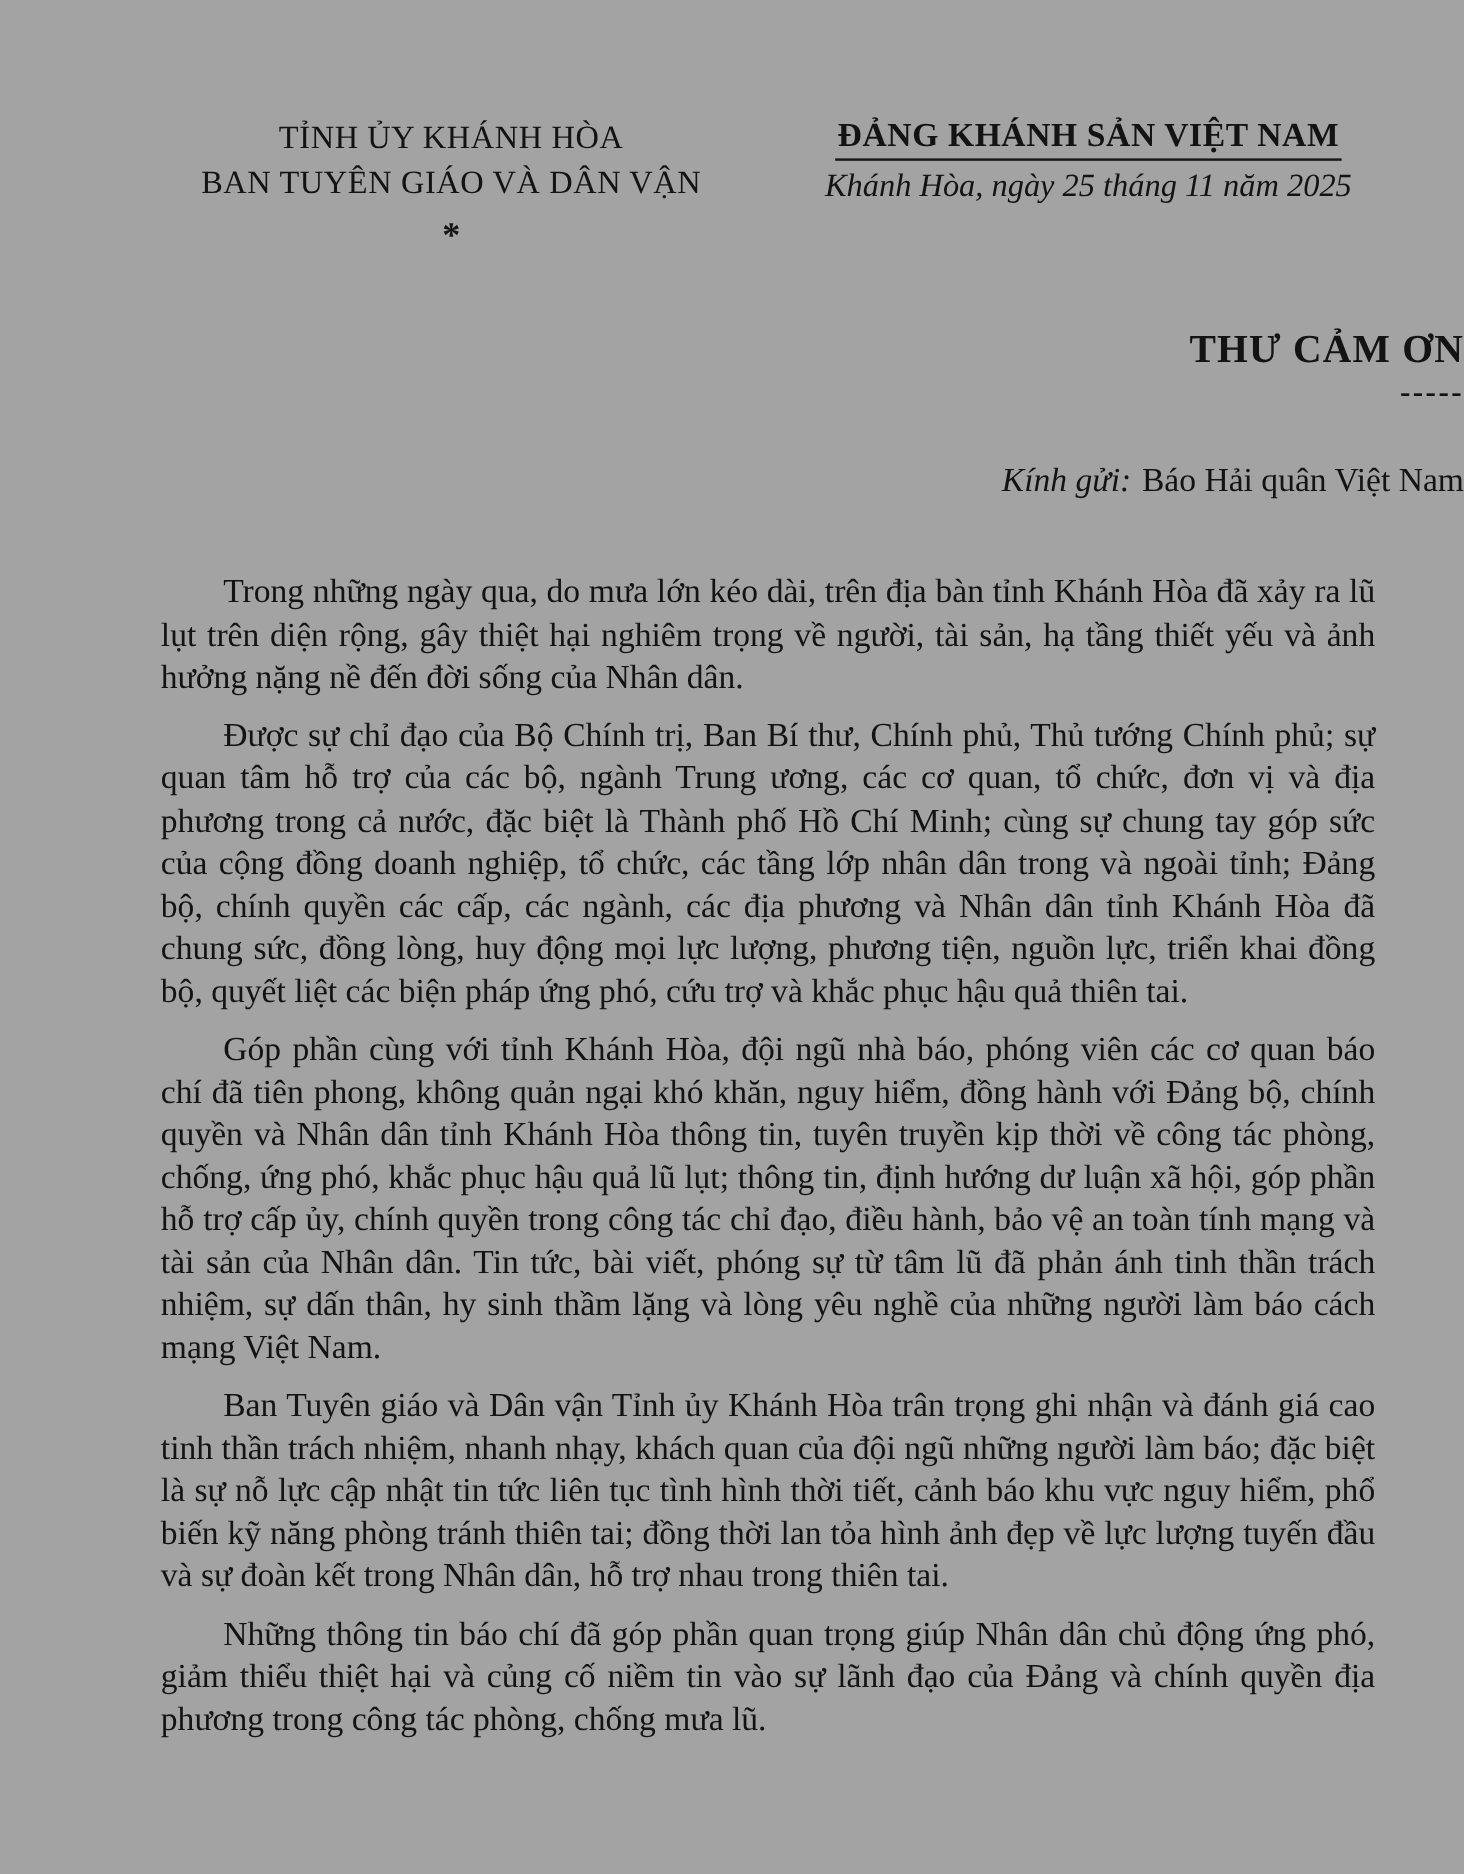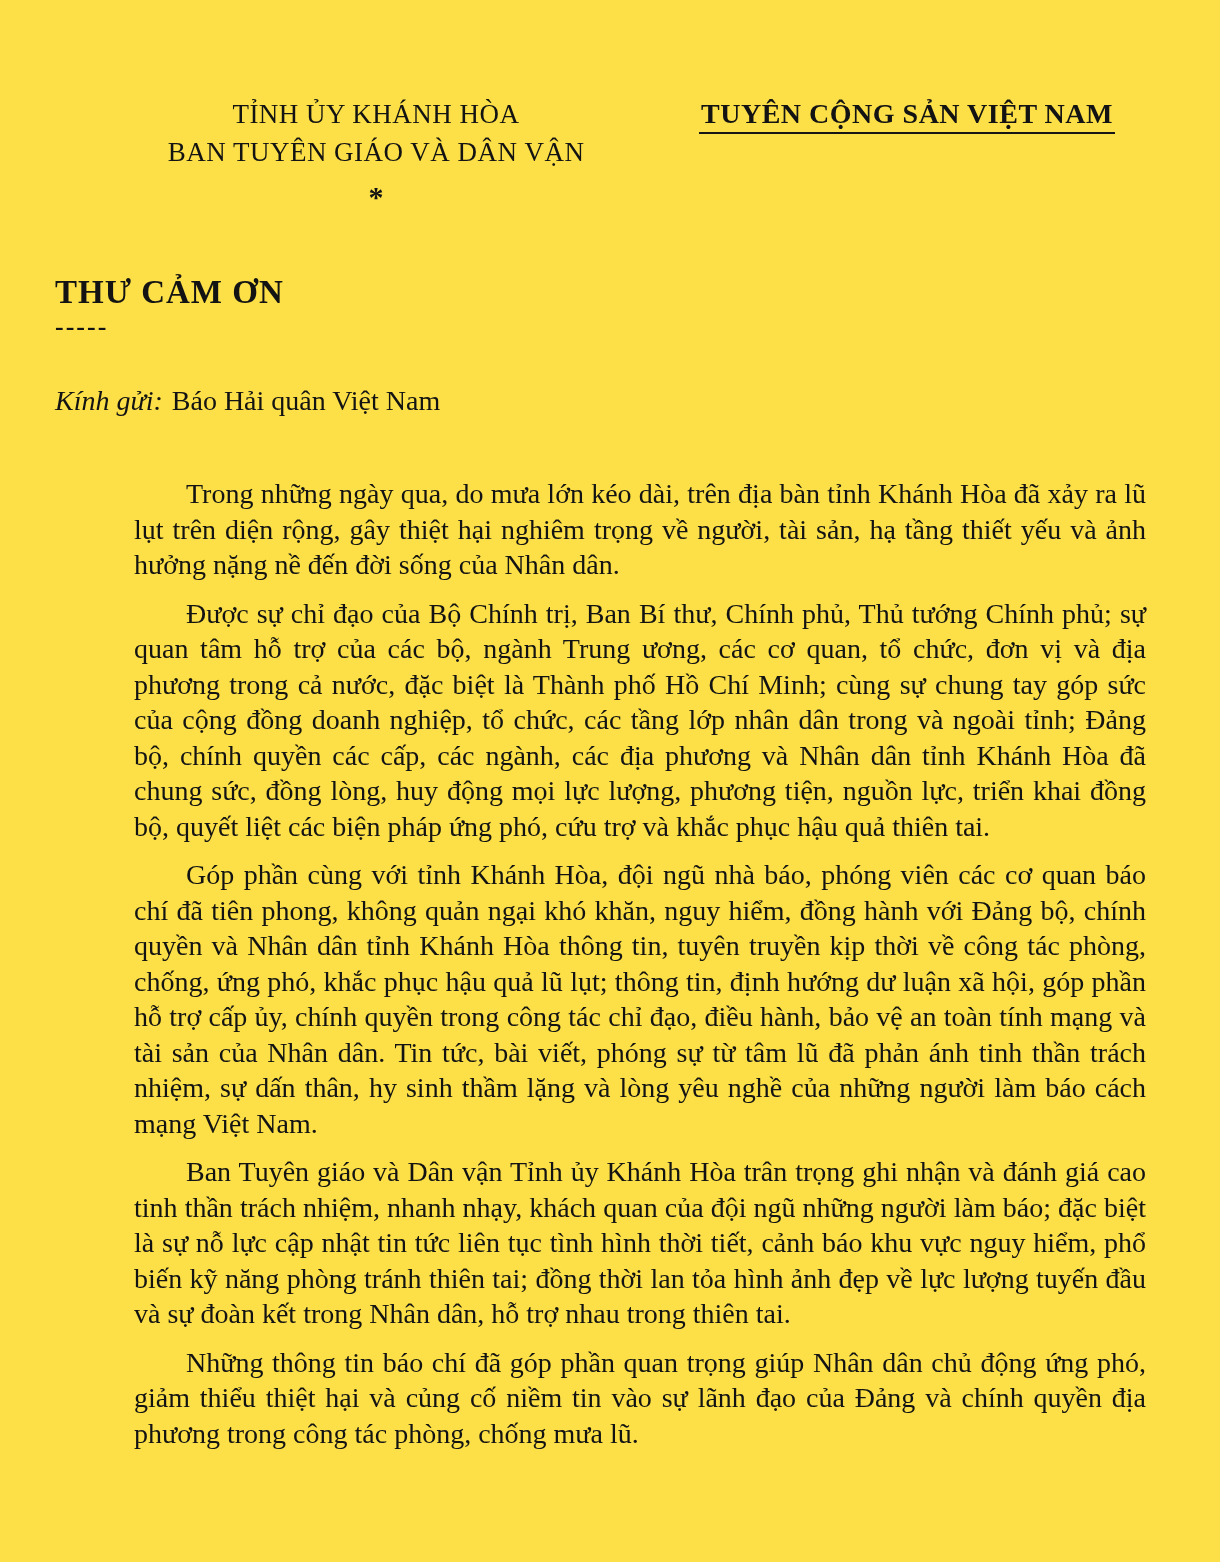--- a/index.html
+++ b/index.html
@@ -4,21 +4,21 @@
 <style>
   html, body {
     margin: 0;
     padding: 0;
     background: #ffffff;
   }
   .page {
     position: relative;
     width: 1220px;
     height: 1562px;
-    background: #fde047;
+    background: #a3a3a3;
     color: #131313;
     font-family: "Liberation Serif", "DejaVu Serif", serif;
     overflow: hidden;
     box-sizing: border-box;
   }
 
   
   .letterhead {
     display: flex;
     padding-top: 98px;
@@ -65,21 +65,21 @@
   .dateline {
     font-size: 27px;
     line-height: 32px;
     font-style: italic;
     margin-top: 4px;
     white-space: nowrap;
   }
 
   
   .title-block {
-    text-align: left;
+    text-align: right;
     margin-left: 55px;   
     margin-top: 60px;
   }
   .doc-title {
     margin: 0;
     font-size: 33px;
     line-height: 40px;
     font-weight: bold;
     letter-spacing: 1px;
   }
@@ -121,22 +121,23 @@
 <div class="page">
 
   <div class="letterhead">
     <div class="letterhead-left">
       <div class="org-parent">TỈNH ỦY KHÁNH HÒA</div>
       <div class="org-name">BAN TUYÊN GIÁO VÀ DÂN VẬN</div>
       <div class="org-star">*</div>
     </div>
     <div class="letterhead-right">
       <div>
-        <span class="party-motto">TUYÊN CỘNG SẢN VIỆT NAM</span>
+        <span class="party-motto">ĐẢNG KHÁNH SẢN VIỆT NAM</span>
       </div>
+      <div class="dateline">Khánh Hòa, ngày 25 tháng 11 năm 2025</div>
     </div>
   </div>
 
   <div class="title-block">
     <h1 class="doc-title">THƯ CẢM ƠN</h1>
     <div class="title-rule">-----</div>
     <div class="salutation">
       <span class="salutation-label">Kính gửi:</span><span class="salutation-recipient">Báo Hải quân Việt Nam</span>
     </div>
   </div>

